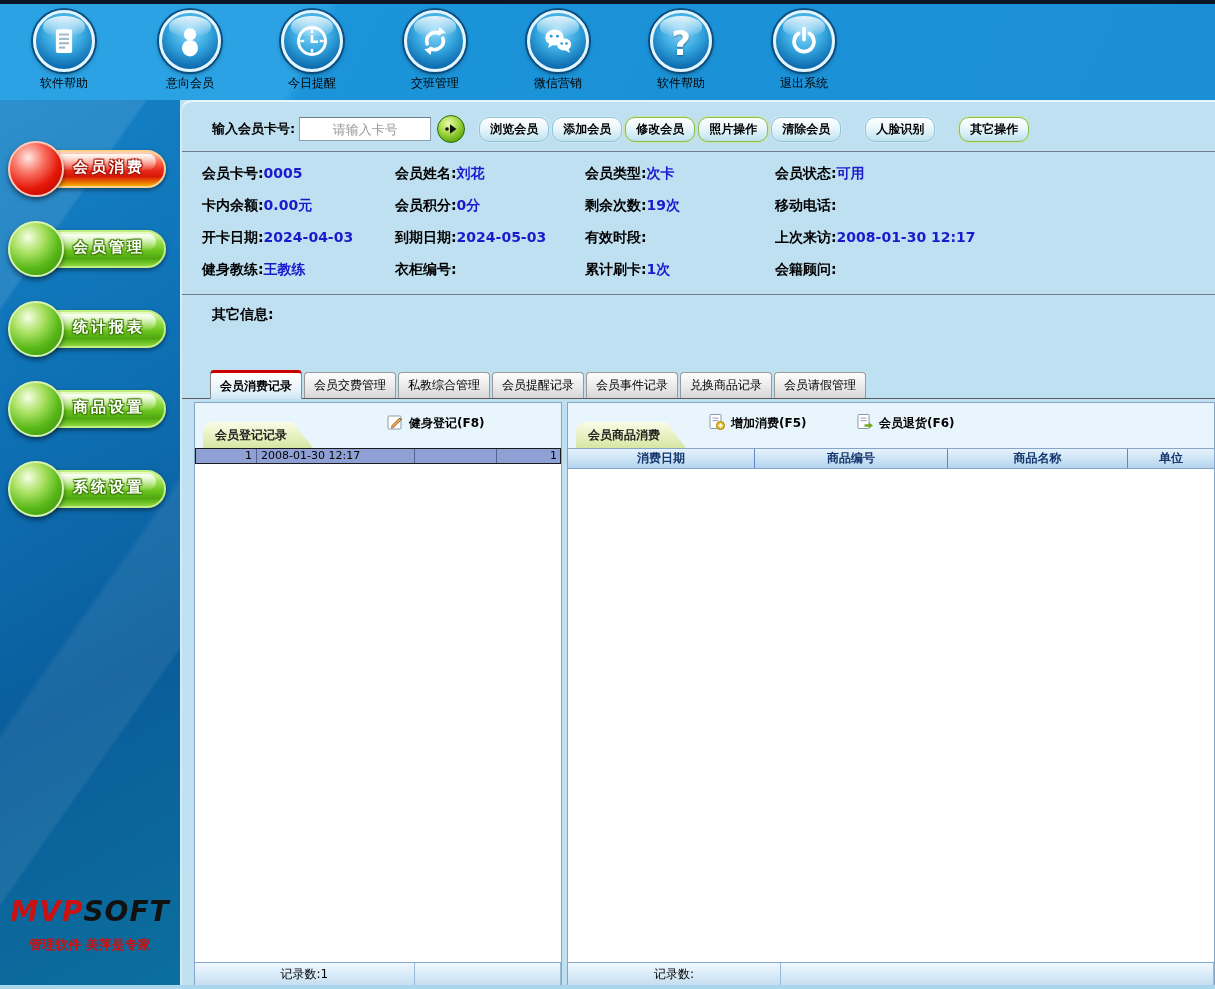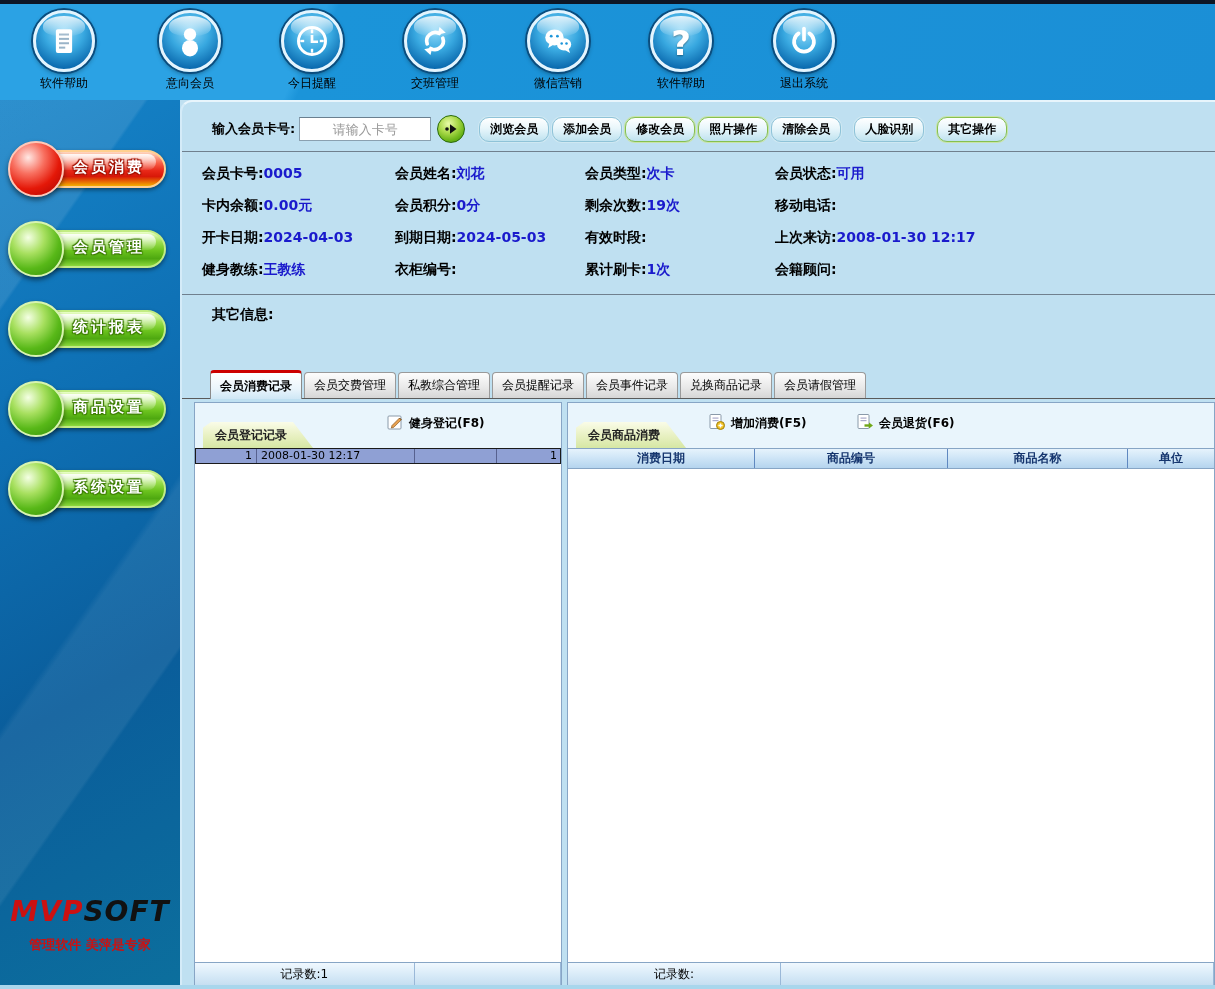--- a/index.html
+++ b/index.html
@@ -67,21 +67,21 @@
   .go-btn { width:28px; height:28px; margin-left:6px; border-radius:50%; border:1px solid #2a6a08;
     background:radial-gradient(circle at 40% 30%, #e8fca8 0%, #a8d848 40%, #6ab418 70%, #3c8c08 100%);
     position:relative; cursor:pointer; flex:none; }
   .go-btn svg { position:absolute; left:50%; top:50%; transform:translate(-50%,-50%); }
   .act-btn { height:25px; padding:0 10px; margin-left:3px; border-radius:10px; cursor:pointer;
     background:linear-gradient(180deg,#ffffff 0%,#e8f6fb 45%,#bfe2ef 100%);
     font-size:12px; font-weight:bold; color:#000; font-family:inherit; }
   .act-btn.blue { border:1px solid #8fc3d8; box-shadow:0 0 0 1px #cfe8f2; }
   .act-btn.green { border:1px solid #86c050; box-shadow:0 0 0 1px #c8e4a8; }
   .act-btn.first { margin-left:14px; }
-  .act-btn.gap { margin-left:13px;font-family:Liberation Serif, serif; }
+  .act-btn.gap { margin-left:24px;font-family:Liberation Serif, serif; }
 
   .hline { position:absolute; left:0; width:100%; border-top:1px solid #70808e; }
 
   
   .info-grid { position:absolute; left:20px; top:56px; width:990px;
     display:grid; grid-template-columns:193px 190px 190px auto; grid-auto-rows:32px; align-items:center; }
   .field { font-size:14px; font-weight:bold; color:#000; white-space:nowrap; }
   .field .val { color:#1a1acc; }
 
   .other-info { position:absolute; left:30px; top:204px; font-size:14px; font-weight:bold; color:#000; }

